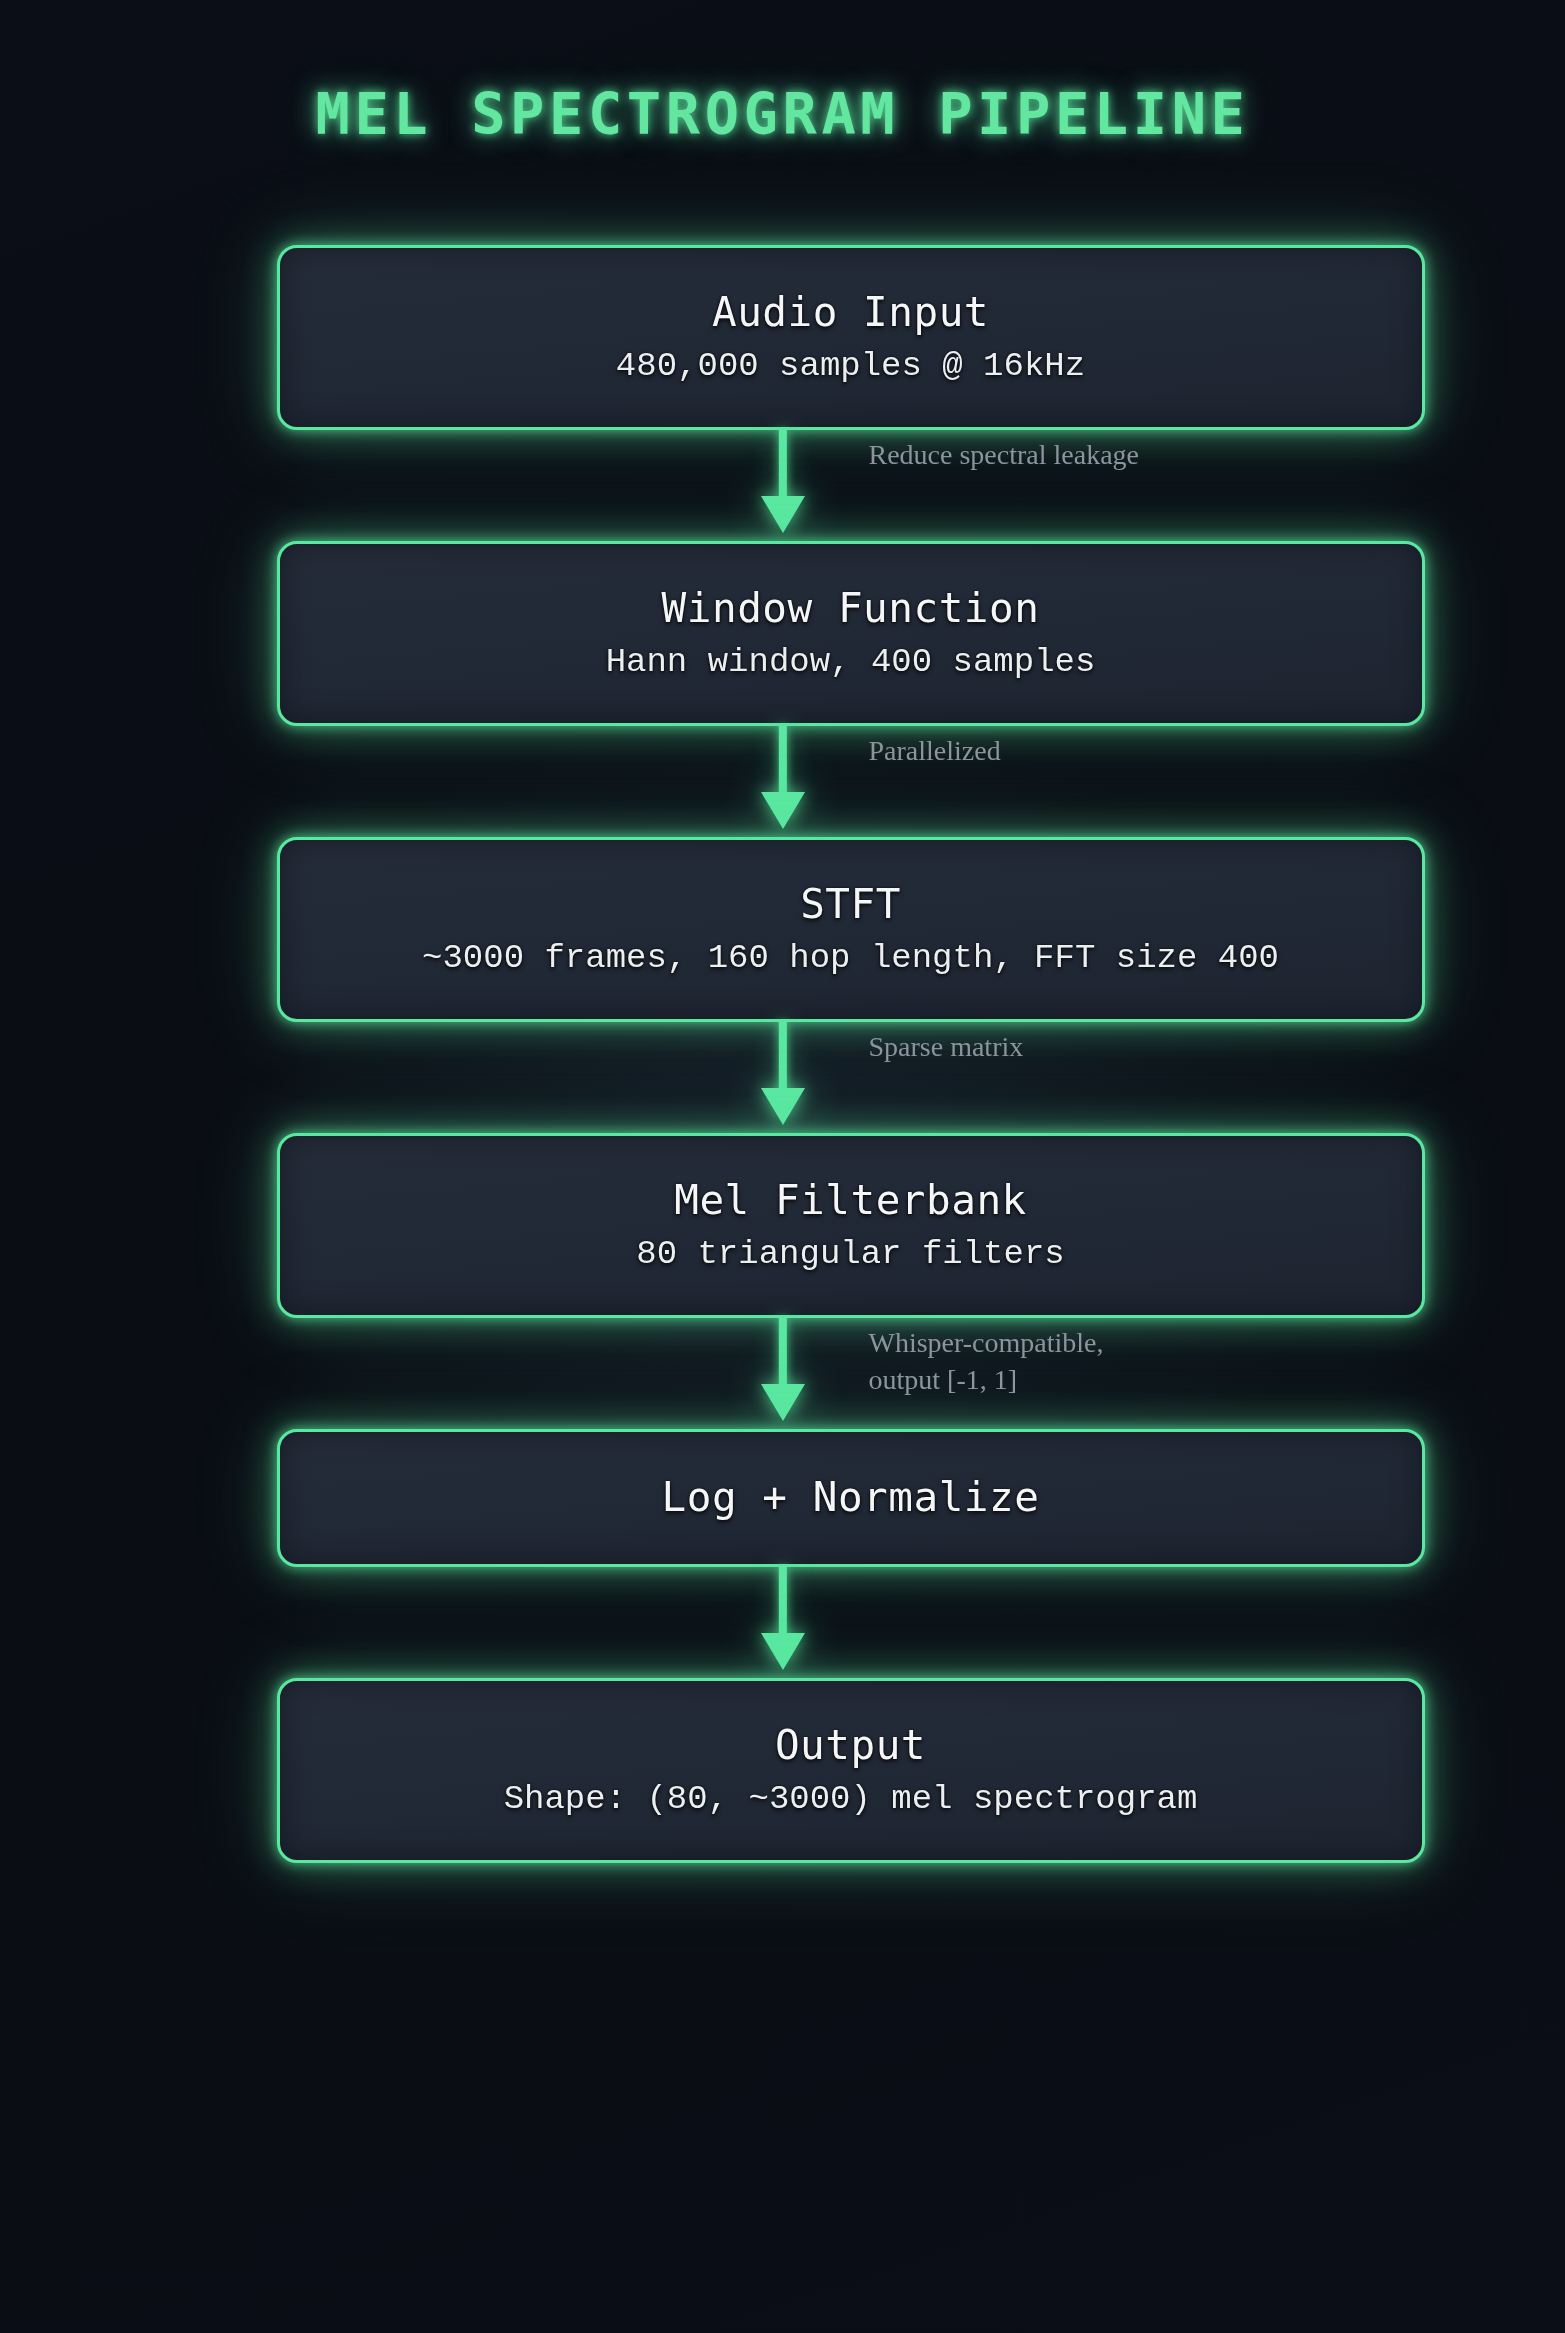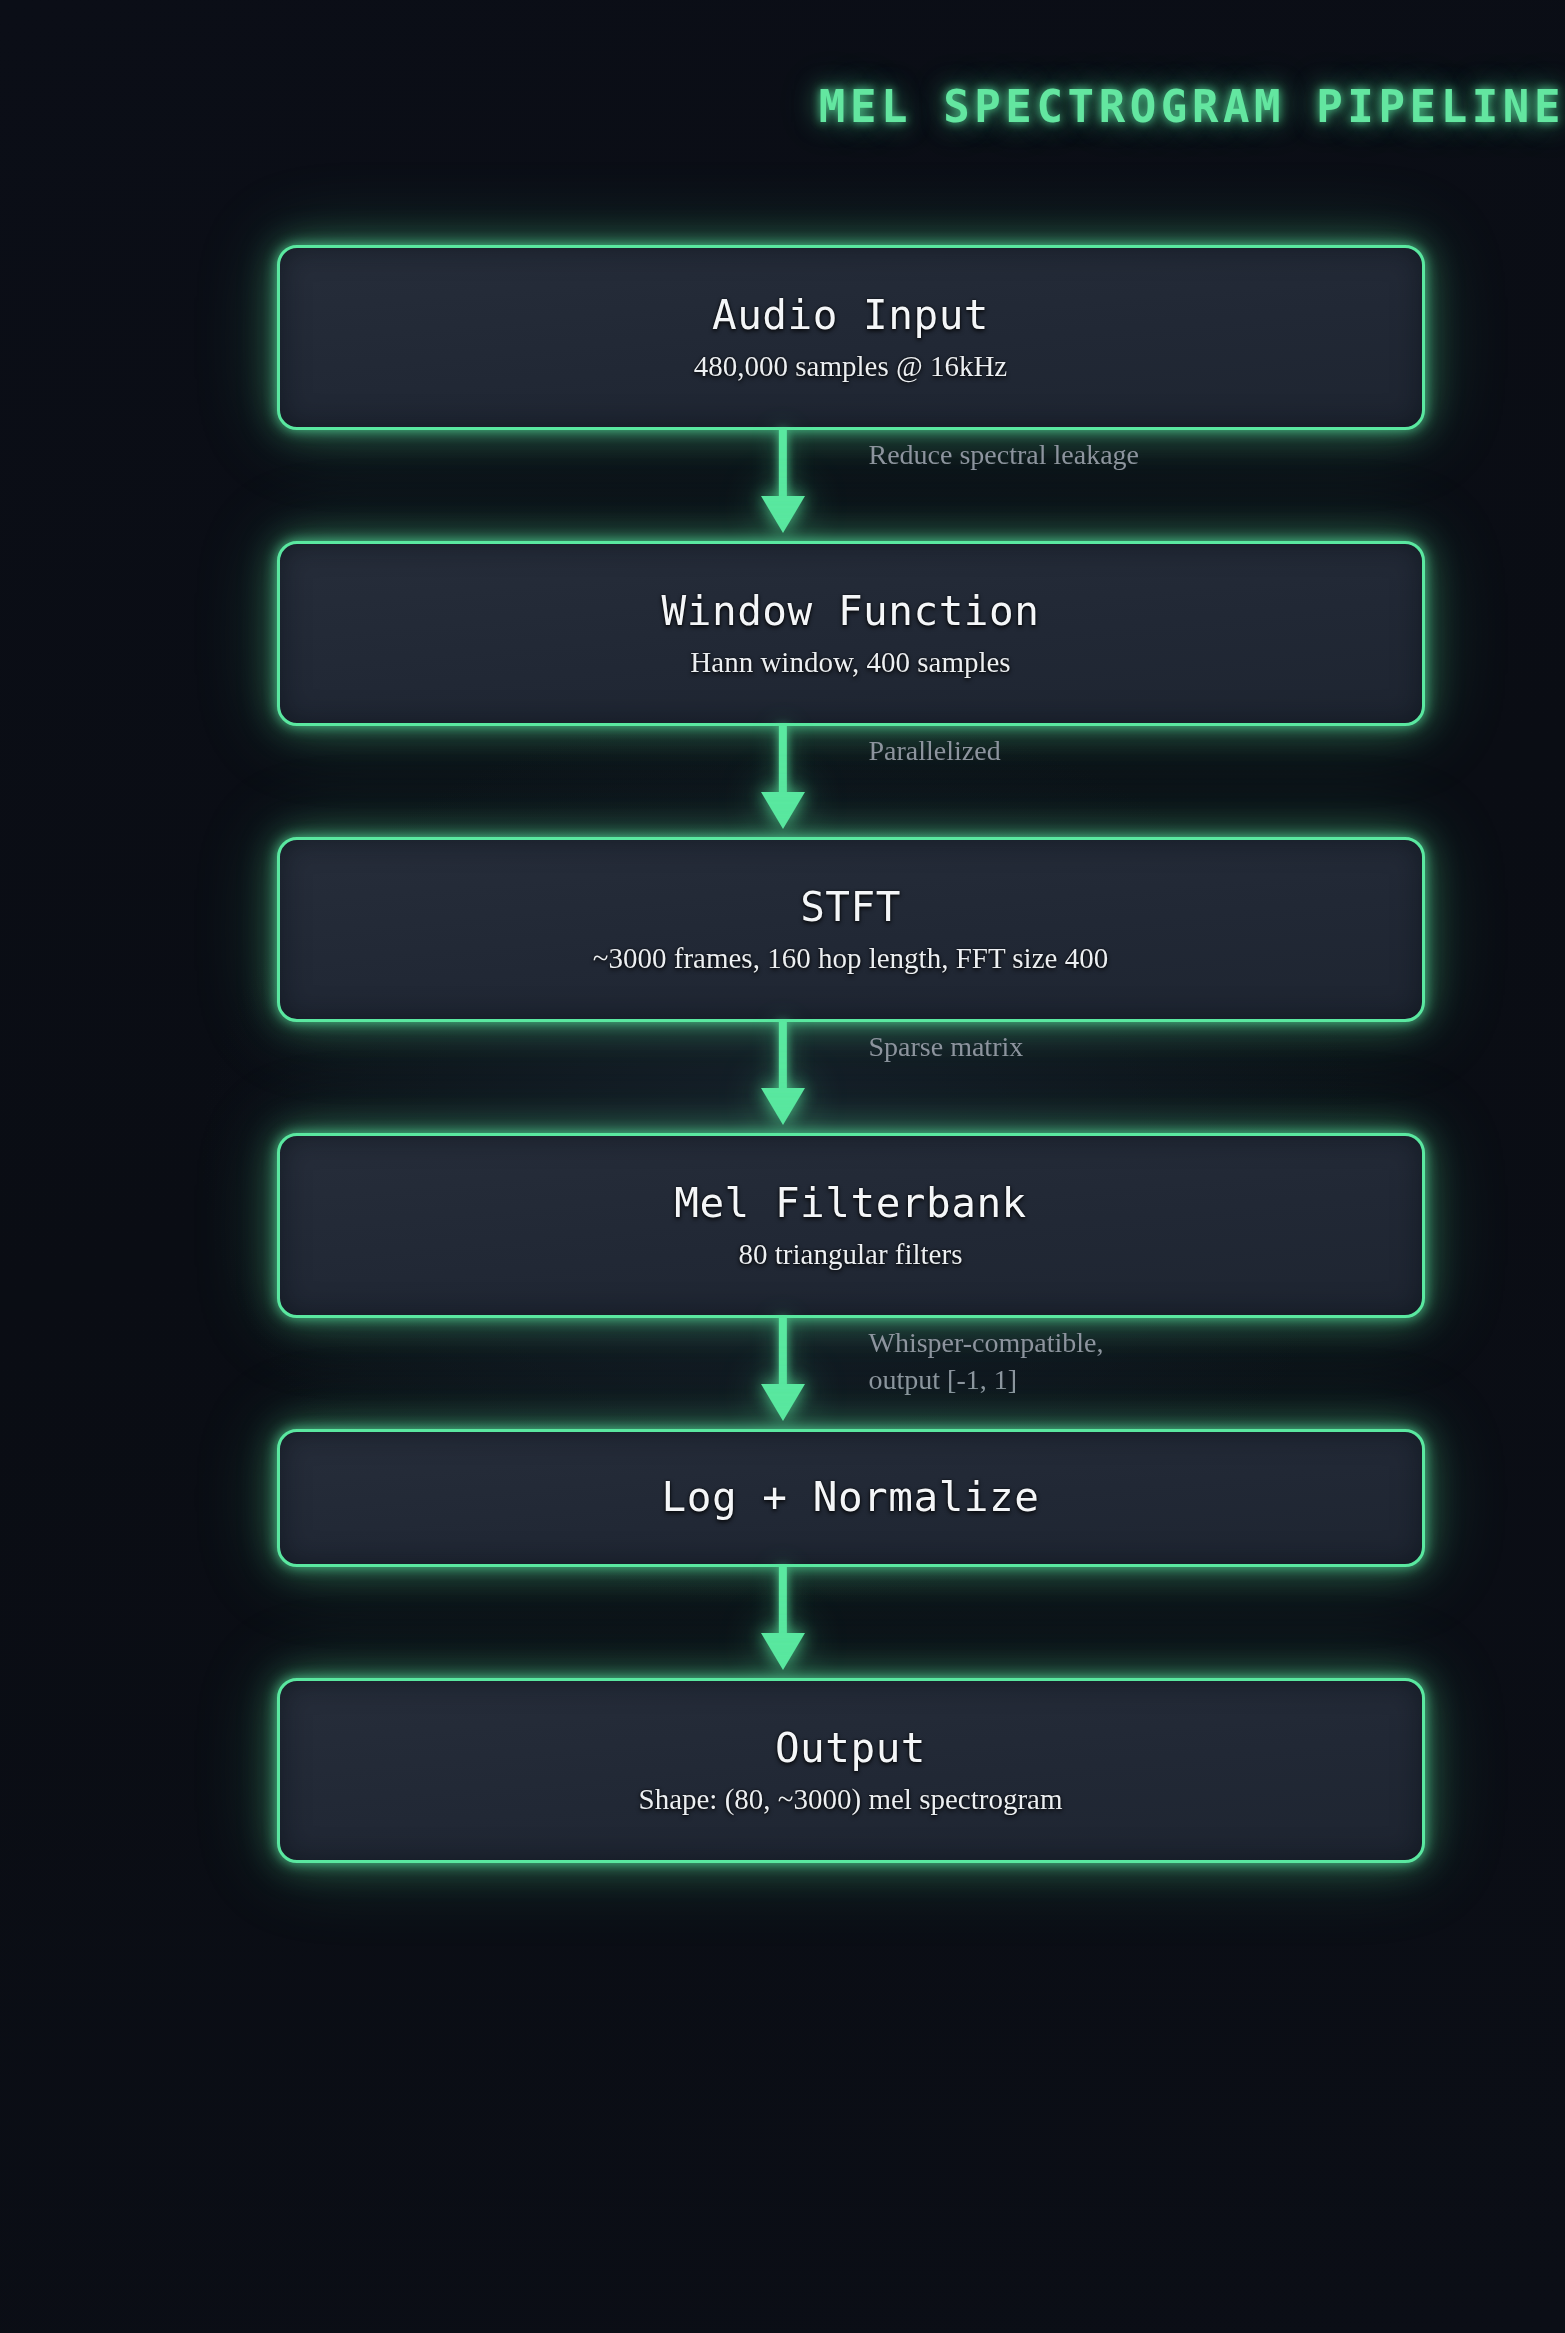--- a/index.html
+++ b/index.html
@@ -17,23 +17,23 @@
     overflow: hidden;
     font-family: "DejaVu Sans Mono", "Liberation Mono", monospace;
   }
 
   
   .title {
     position: absolute;
     top: 81px;
     left: 0;
     width: 100%;
-    text-align: right;
+    text-align: center;
     font-family: "DejaVu Sans Mono", "Liberation Mono", monospace;
-    font-size: 44px;
+    font-size: 57px;
     font-weight: bold;
     letter-spacing: 4.6px;
     color: #63e6a0;
     text-shadow:
       0 0 9.2px rgba(90,232,160,0.85),
       0 0 24px rgba(90,232,160,0.55),
       0 0 44px rgba(90,232,160,0.30);
     white-space: nowrap;
   }
 
@@ -71,22 +71,22 @@
   .node-title {
     font-family: "DejaVu Sans Mono", "Liberation Mono", monospace;
     font-size: 41px;
     color: #f4f6f8;
     letter-spacing: 0.5px;
     line-height: 1.12;
     text-shadow: 0 1.8px 4.6px rgba(0,0,0,0.85), 0 0 1.8px rgba(0,0,0,0.9);
     white-space: nowrap;
   }
   .node-sub {
-    font-family: Liberation Serif, serif;
-    font-size: 29px;
+    font-family: Liberation Mono, monospace;
+    font-size: 34px;
     color: #eceff2;
     margin-top: 12px;
     letter-spacing: 0px;
     line-height: 1.1;
     text-shadow: 0 1.8px 4.6px rgba(0,0,0,0.85), 0 0 1.8px rgba(0,0,0,0.9);
     white-space: nowrap;
   }
   .node-sub:empty { display: none; }
 
   

